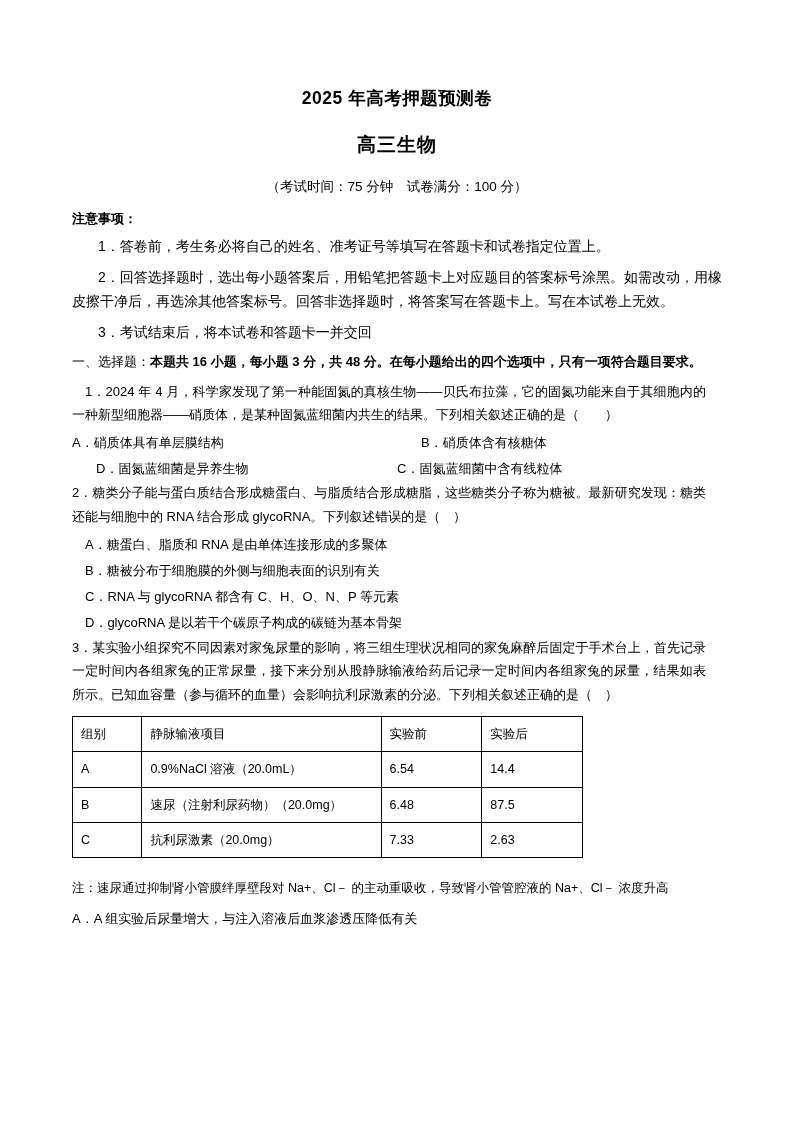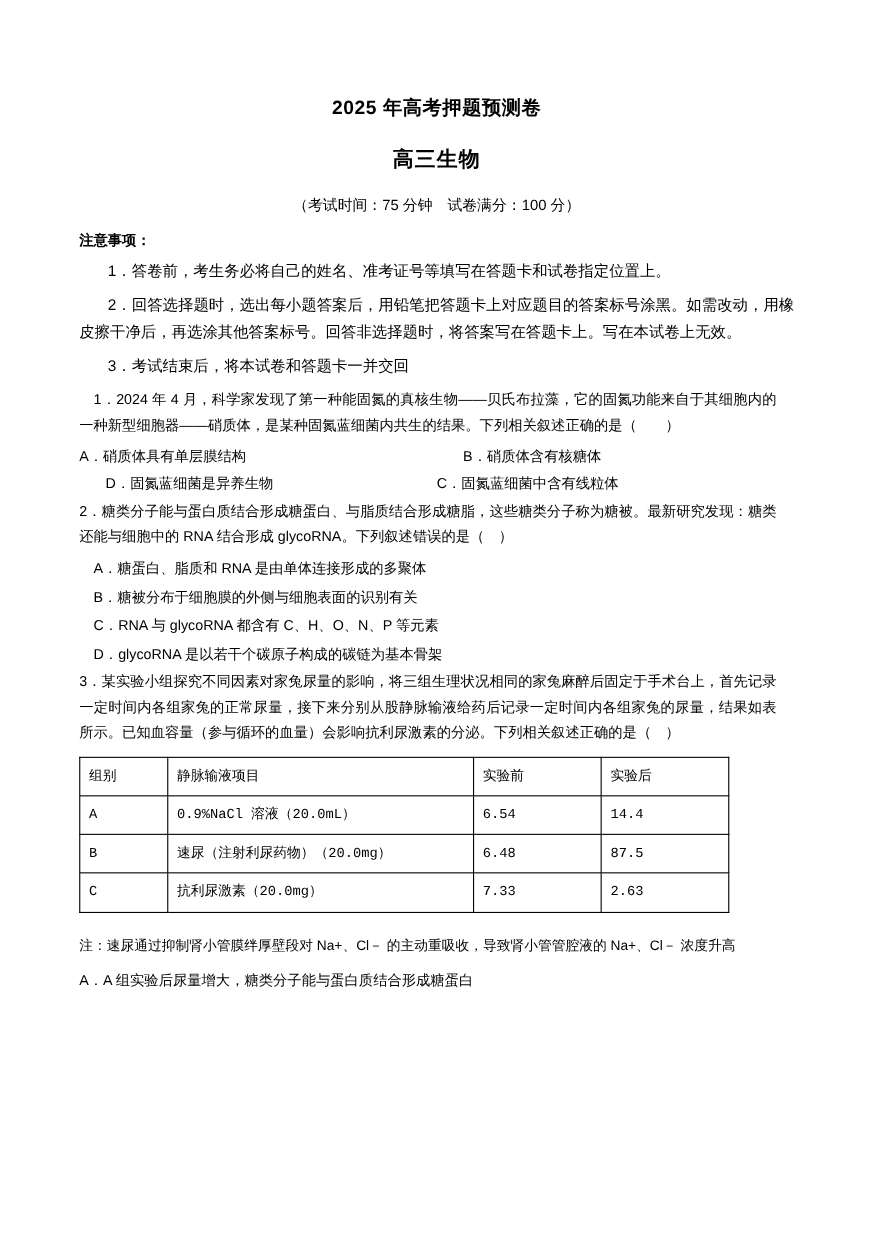--- a/index.html
+++ b/index.html
@@ -101,23 +101,23 @@
   }
   .opt-block {
     font-size: 13px;
     line-height: 2.0;
     font-family: "Liberation Sans", sans-serif;
     padding-left: 13px;
   }
   table.data {
     border-collapse: collapse;
     margin: 10px 0 20px 0;
-    width: 591px;
+    width: 511px;
     margin-left: 0px;
-    font-family: Liberation Mono, monospace;
+    font-family: Liberation Sans, sans-serif;
     font-size: 12.5px;
   }
   table.data td, table.data th {
     border: 1px solid #000000;
     padding: 9px 8px;
     text-align: left;
     font-weight: normal;
     vertical-align: middle;
     line-height: 1.3;
   }
@@ -146,20 +146,23 @@
 
     <div class="title1">2025 年高考押题预测卷</div>
     <div class="title2">高三生物</div>
     <div class="subtitle">（考试时间：75 分钟　试卷满分：100 分）</div>
 
     <div class="notice-head">注意事项：</div>
     <p class="para indent2">1．答卷前，考生务必将自己的姓名、准考证号等填写在答题卡和试卷指定位置上。</p>
     <p class="para indent2">2．回答选择题时，选出每小题答案后，用铅笔把答题卡上对应题目的答案标号涂黑。如需改动，用橡皮擦干净后，再选涂其他答案标号。回答非选择题时，将答案写在答题卡上。写在本试卷上无效。</p>
     <p class="para indent2">3．考试结束后，将本试卷和答题卡一并交回</p>
 
+    <div class="sec-head">
+      <span>一、选择题：</span><span class="bold">本题共 16 小题，每小题 3 分，共 48 分。在每小题给出的四个选项中，只有一项符合题目要求。</span>
+    </div>
 
     <p class="qtext"><span>1．</span><span>2024 年 4 月，科学家发现了第一种能固氮的真核生物——贝氏布拉藻，它的固氮功能来自于其细胞内的一种新型细胞器——硝质体，是某种固氮蓝细菌内共生的结果。下列相关叙述正确的是（　　）</span></p>
     <div class="opts-row">
       <div class="opt">A．硝质体具有单层膜结构</div>
       <div class="opt second">B．硝质体含有核糖体</div>
     </div>
     <div class="opts-row">
       <div class="opt second">D．固氮蓝细菌是异养生物</div>
       <div class="opt">C．固氮蓝细菌中含有线粒体</div>
     </div>
@@ -198,16 +201,16 @@
           <td>C</td>
           <td>抗利尿激素（20.0mg）</td>
           <td>7.33</td>
           <td>2.63</td>
         </tr>
       </tbody>
     </table>
 
     <div class="note">注：速尿通过抑制肾小管膜绊厚壁段对 Na+、Cl－ 的主动重吸收，导致肾小管管腔液的 Na+、Cl－ 浓度升高</div>
 
-    <div class="lastopt">A．A 组实验后尿量增大，糖类分子能与蛋白质结合形成糖蛋白</div>
+    <div class="lastopt">A．A 组实验后尿量增大，与注入溶液后血浆渗透压降低有关</div>
 
   </div>
 </div>
 
 </body></html>

